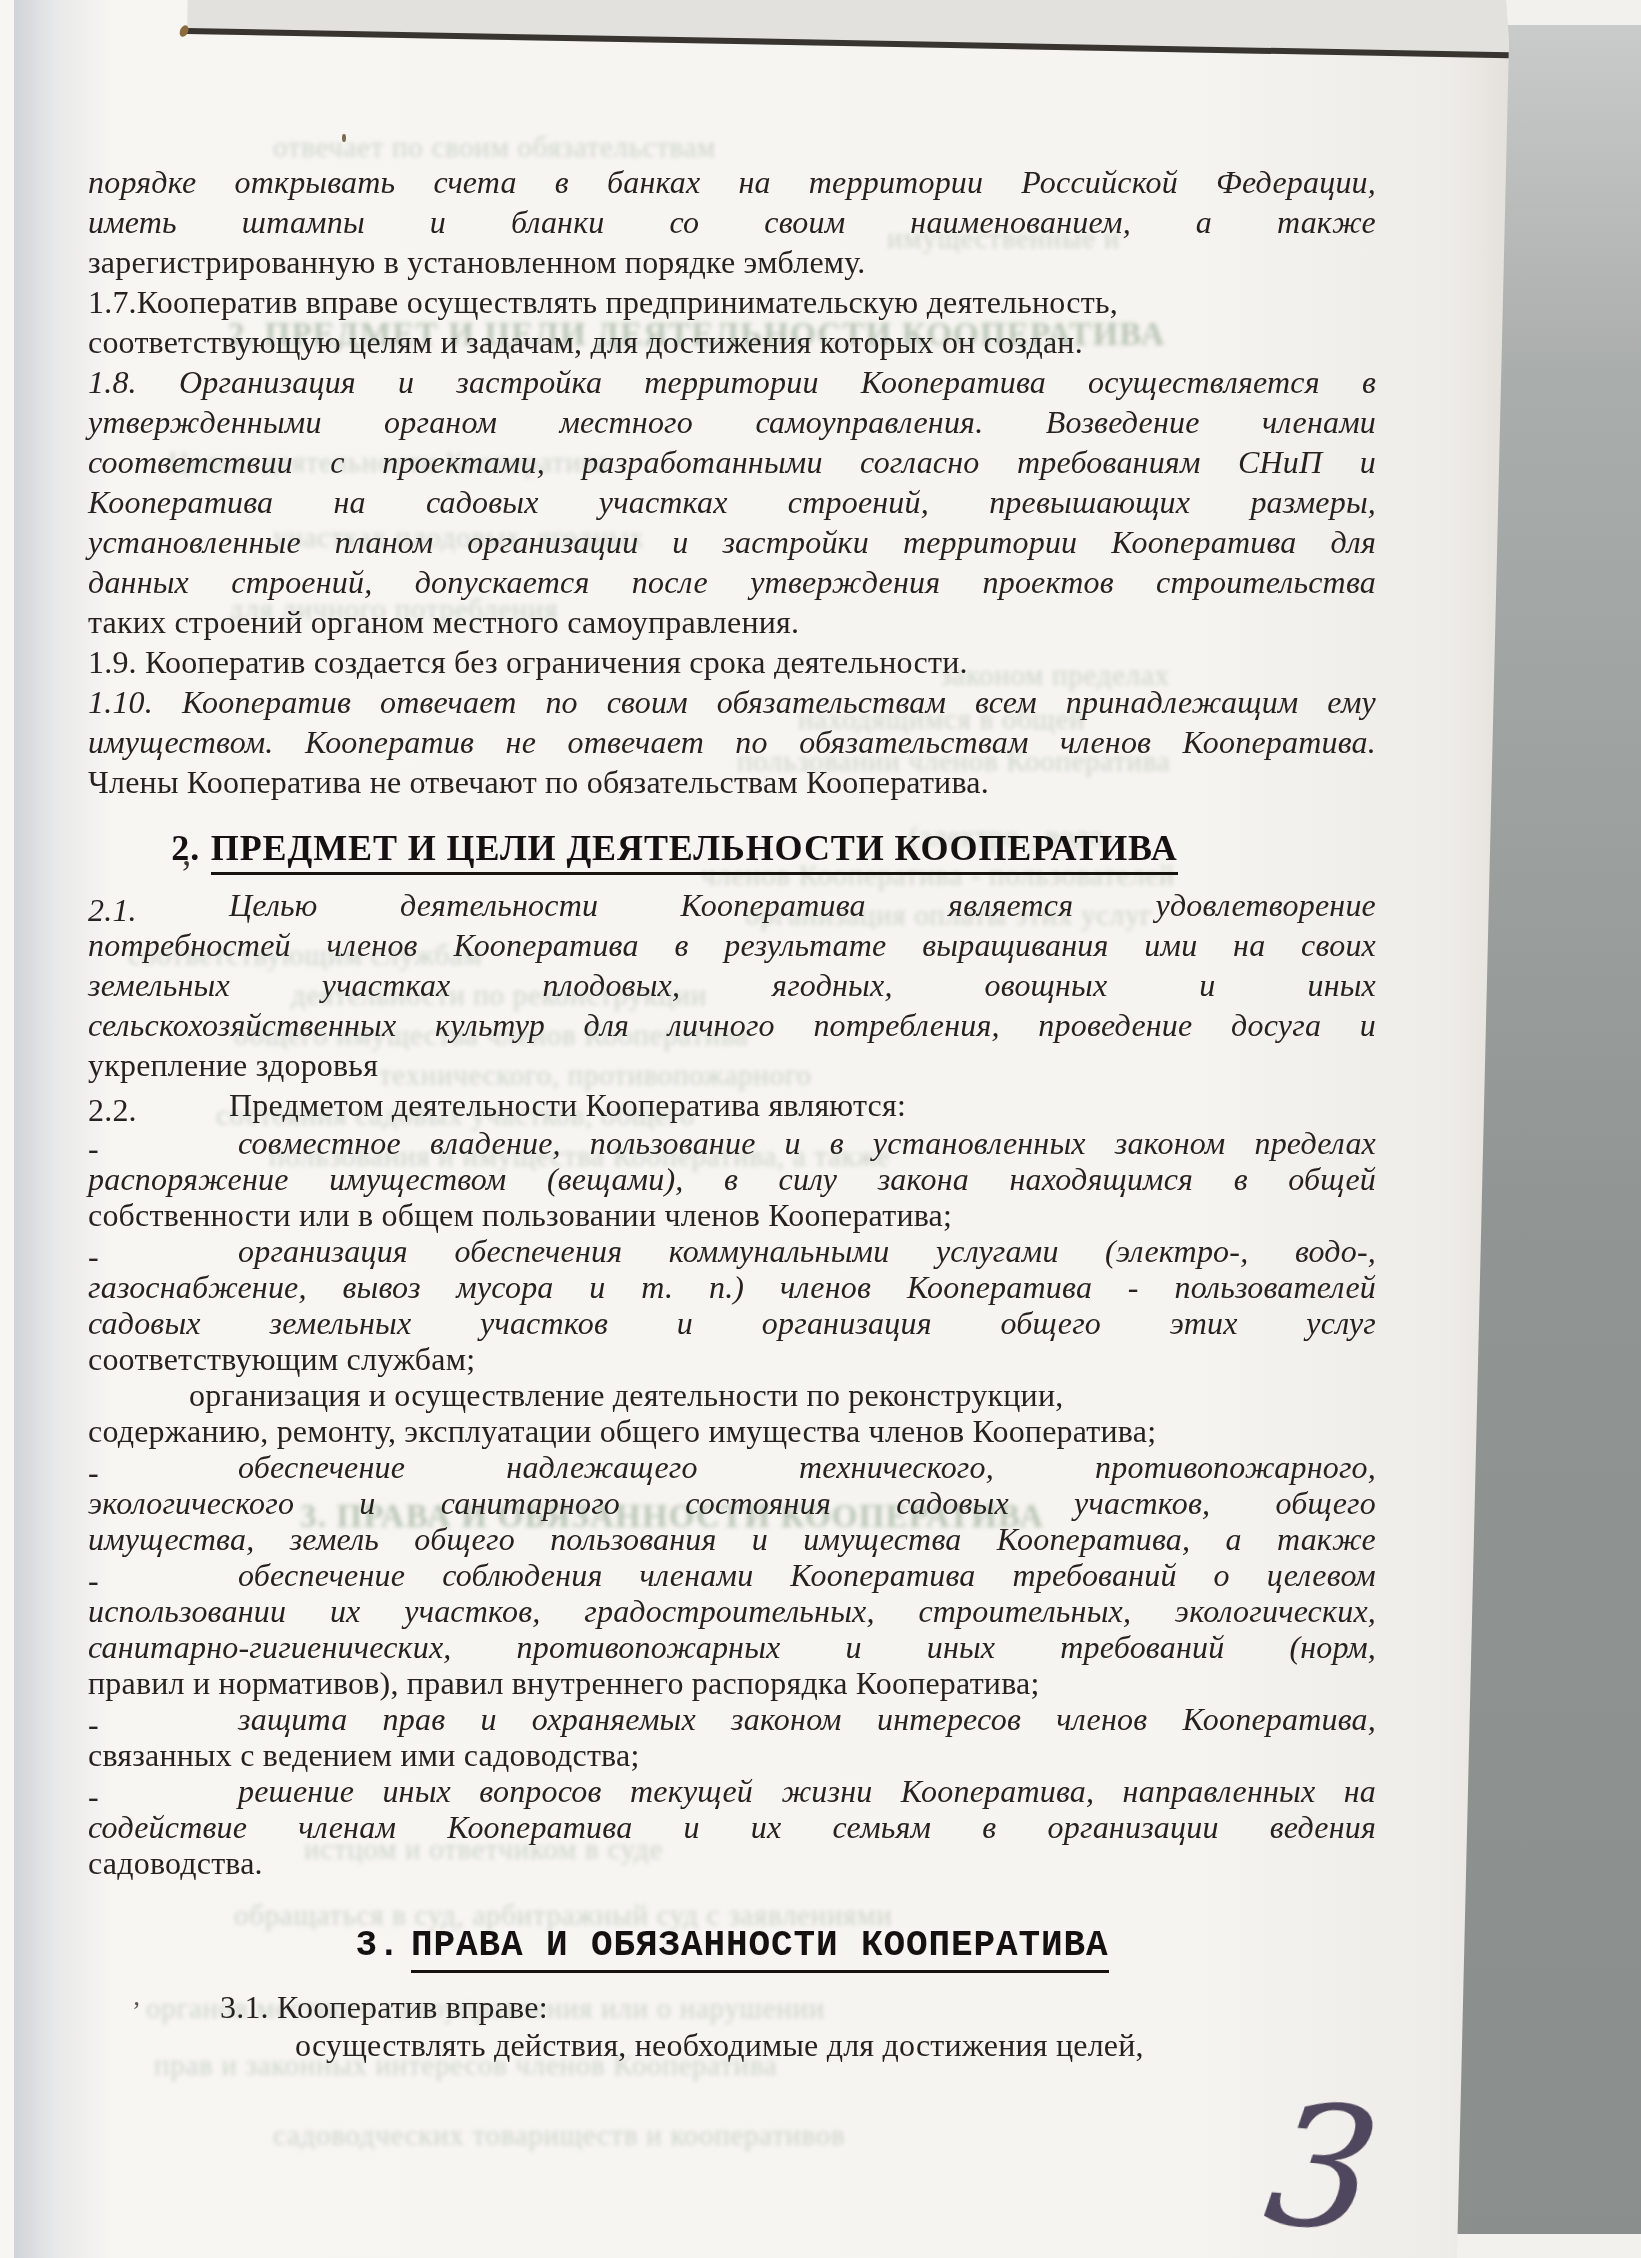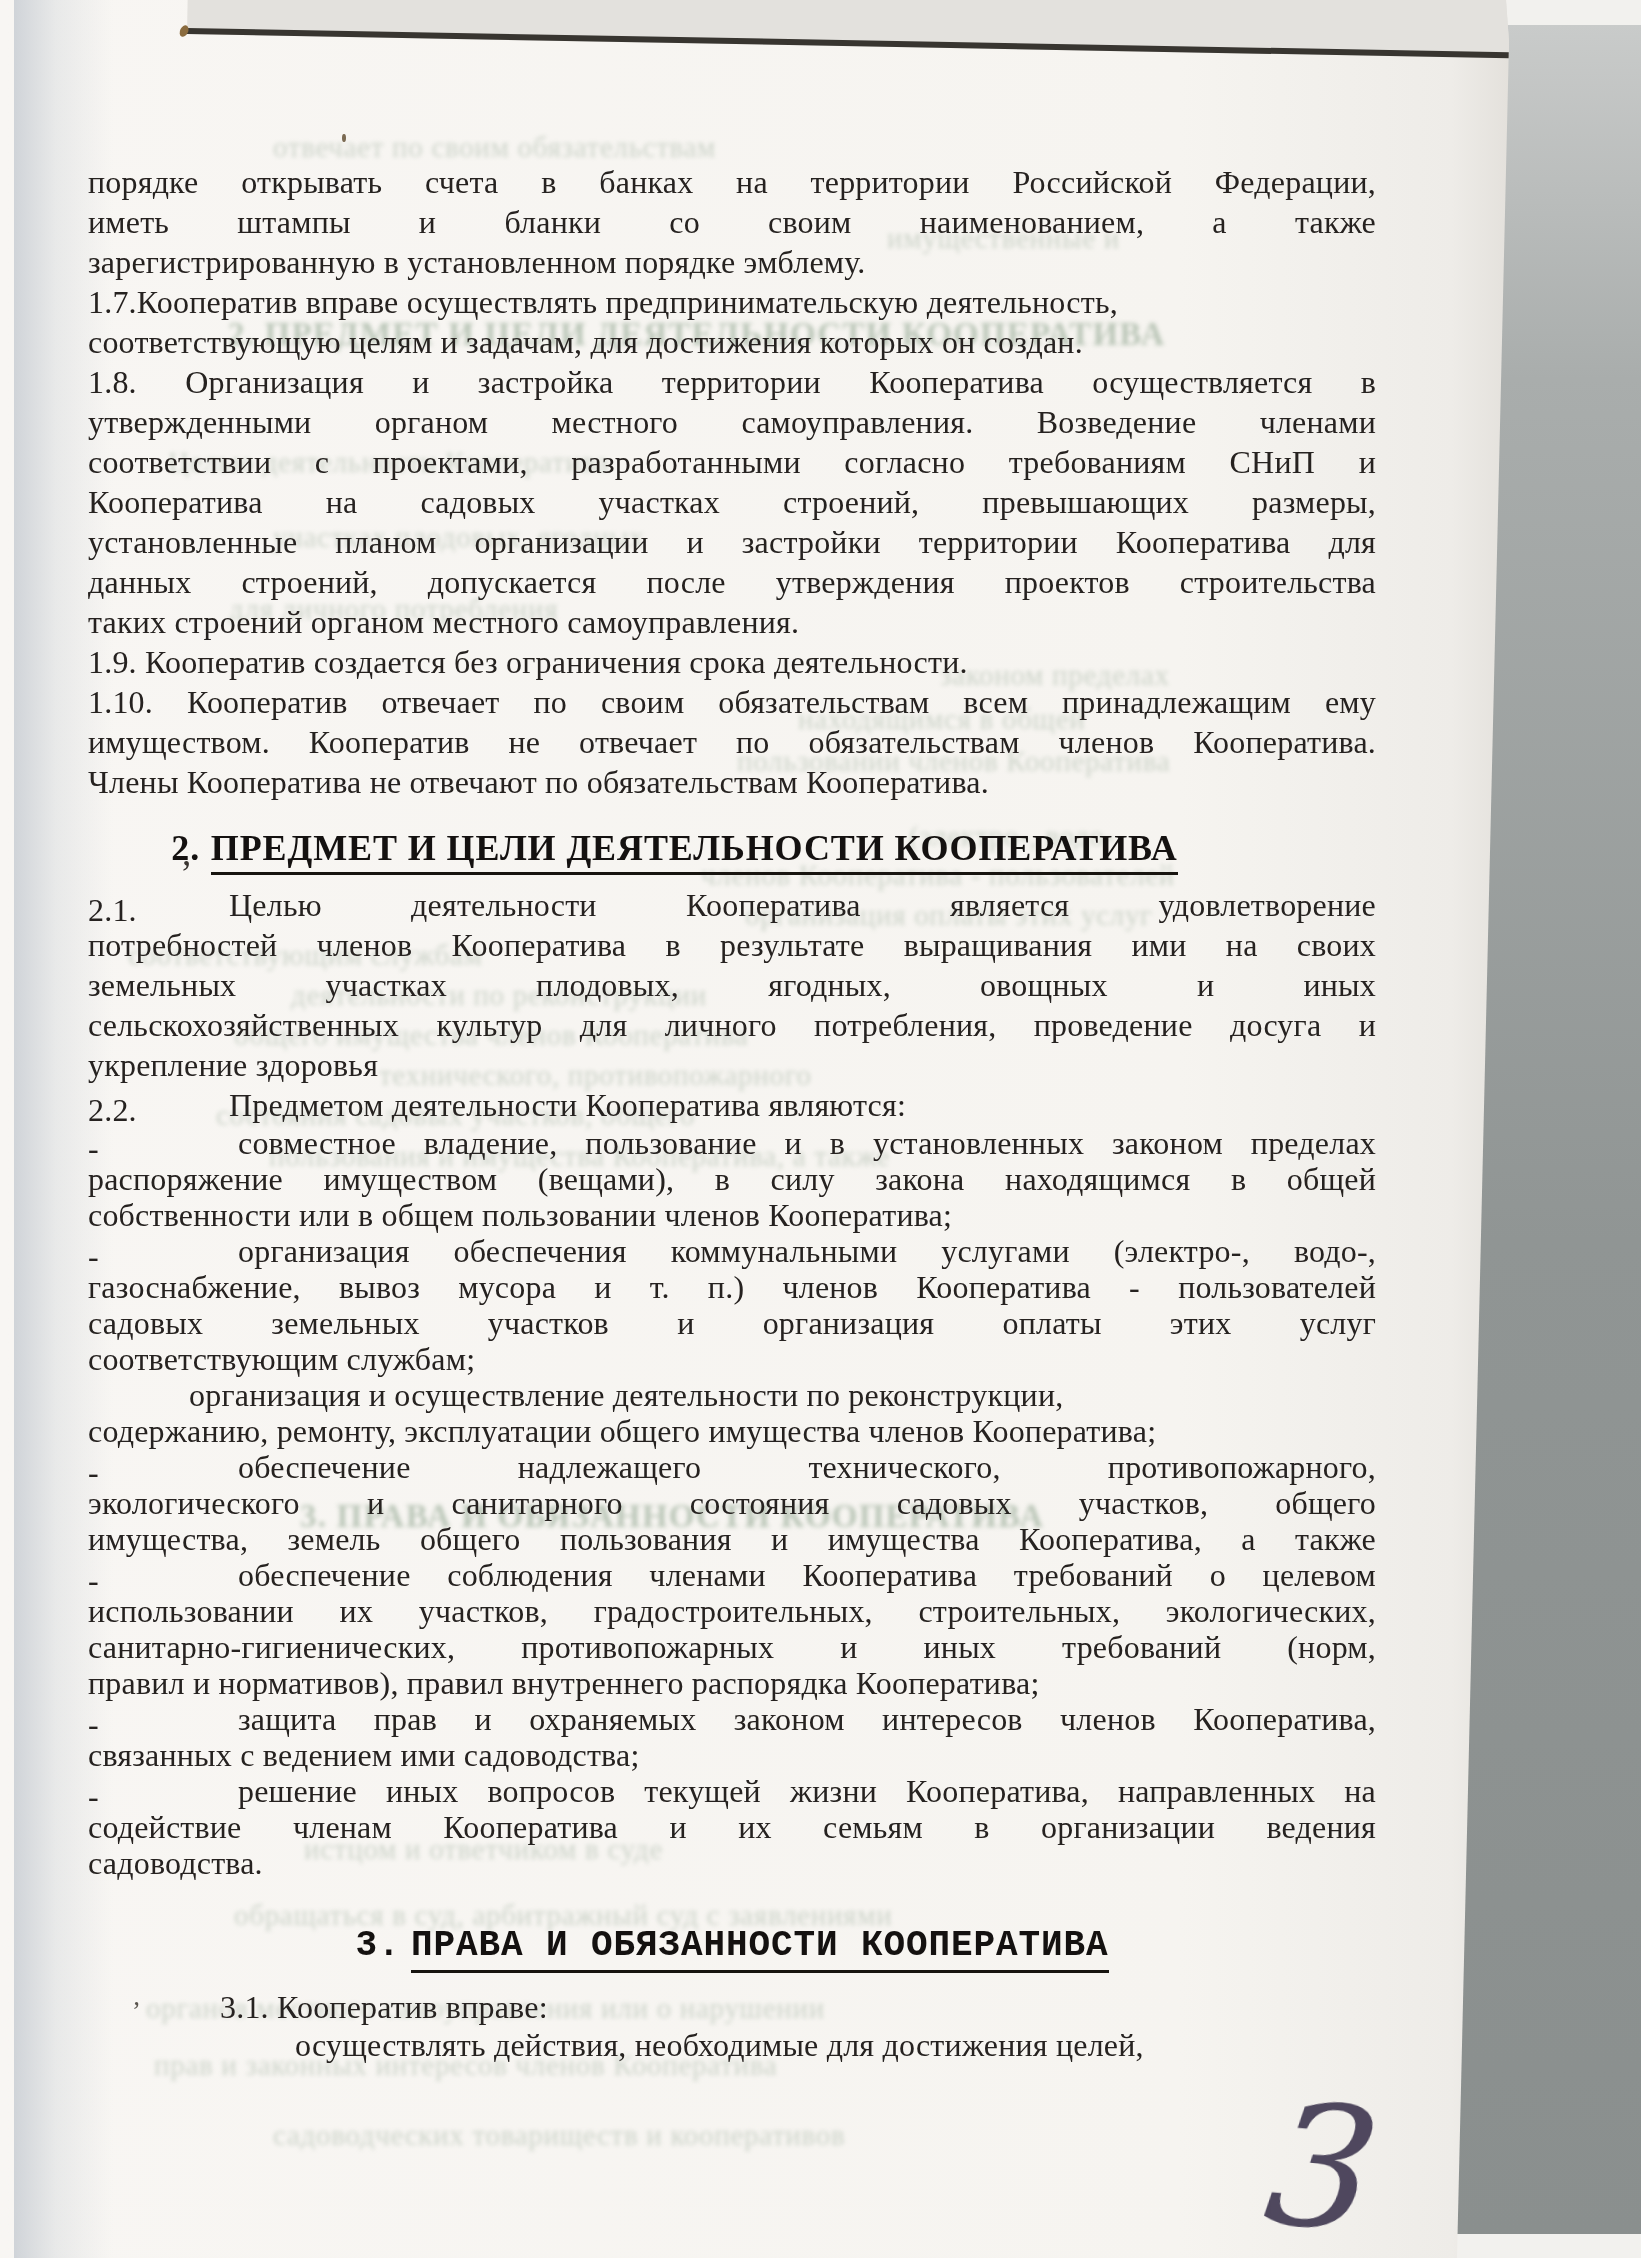--- a/index.html
+++ b/index.html
@@ -43,21 +43,21 @@
   .ghost.b{font-weight:bold;font-size:33px;color:#7f987f;letter-spacing:1.2px;opacity:.5;}
 
   
   .textblock{
     position:absolute;left:88px;top:162px;width:1288px;z-index:3;
     font-size:32px;line-height:40px;color:#262220;letter-spacing:0.2px;
   }
   .ln{position:relative;height:40px;}
   .ln.tight{height:36px;line-height:36px;}
   .ln.h43{height:38px;line-height:38px;}
-  .jf{text-align:justify;text-align-last:justify;}
+  .jf{text-align:justify;text-align-last:justify;font-style:italic;}
   .tab170{padding-left:150px;}
   .tab160{padding-left:141px;}
   .ind115{padding-left:101px;}
   .ind150{padding-left:132px;}
   .ind235{padding-left:207px;}
   .dash,.num{position:absolute;left:0;top:5px;}
 
   .hding{text-align:center;font-weight:bold;color:#141110;}
   .hding .hti{border-bottom:3.5px solid #17140f;padding-bottom:4.4px;}
   .hding .hnum{margin-right:10.6px;}
@@ -151,21 +151,21 @@
 
     <div class="ln tight jf tab170">
       <span class="dash">-</span><span>совместное владение, пользование и в установленных законом пределах</span>
     </div>
     <div class="ln tight jf">распоряжение имуществом (вещами), в силу закона находящимся в общей</div>
     <div class="ln tight">собственности или в общем пользовании членов Кооператива;</div>
     <div class="ln tight jf tab170">
       <span class="dash">-</span><span>организация обеспечения коммунальными услугами (электро-, водо-,</span>
     </div>
     <div class="ln tight jf">газоснабжение, вывоз мусора и т. п.) членов Кооператива - пользователей</div>
-    <div class="ln tight jf">садовых земельных участков и организация оплаты этих услуг</div>
+    <div class="ln tight jf">садовых земельных участков и организация общего этих услуг</div>
     <div class="ln tight">соответствующим службам;</div>
     <div class="ln tight ind115">организация и осуществление деятельности по реконструкции,</div>
     <div class="ln tight">содержанию, ремонту, эксплуатации общего имущества членов Кооператива;</div>
     <div class="ln tight jf tab170">
       <span class="dash">-</span><span>обеспечение надлежащего технического, противопожарного,</span>
     </div>
     <div class="ln tight jf">экологического и санитарного состояния садовых участков, общего</div>
     <div class="ln tight jf">имущества, земель общего пользования и имущества Кооператива, а также</div>
     <div class="ln tight jf tab170">
       <span class="dash">-</span><span>обеспечение соблюдения членами Кооператива требований о целевом</span>

